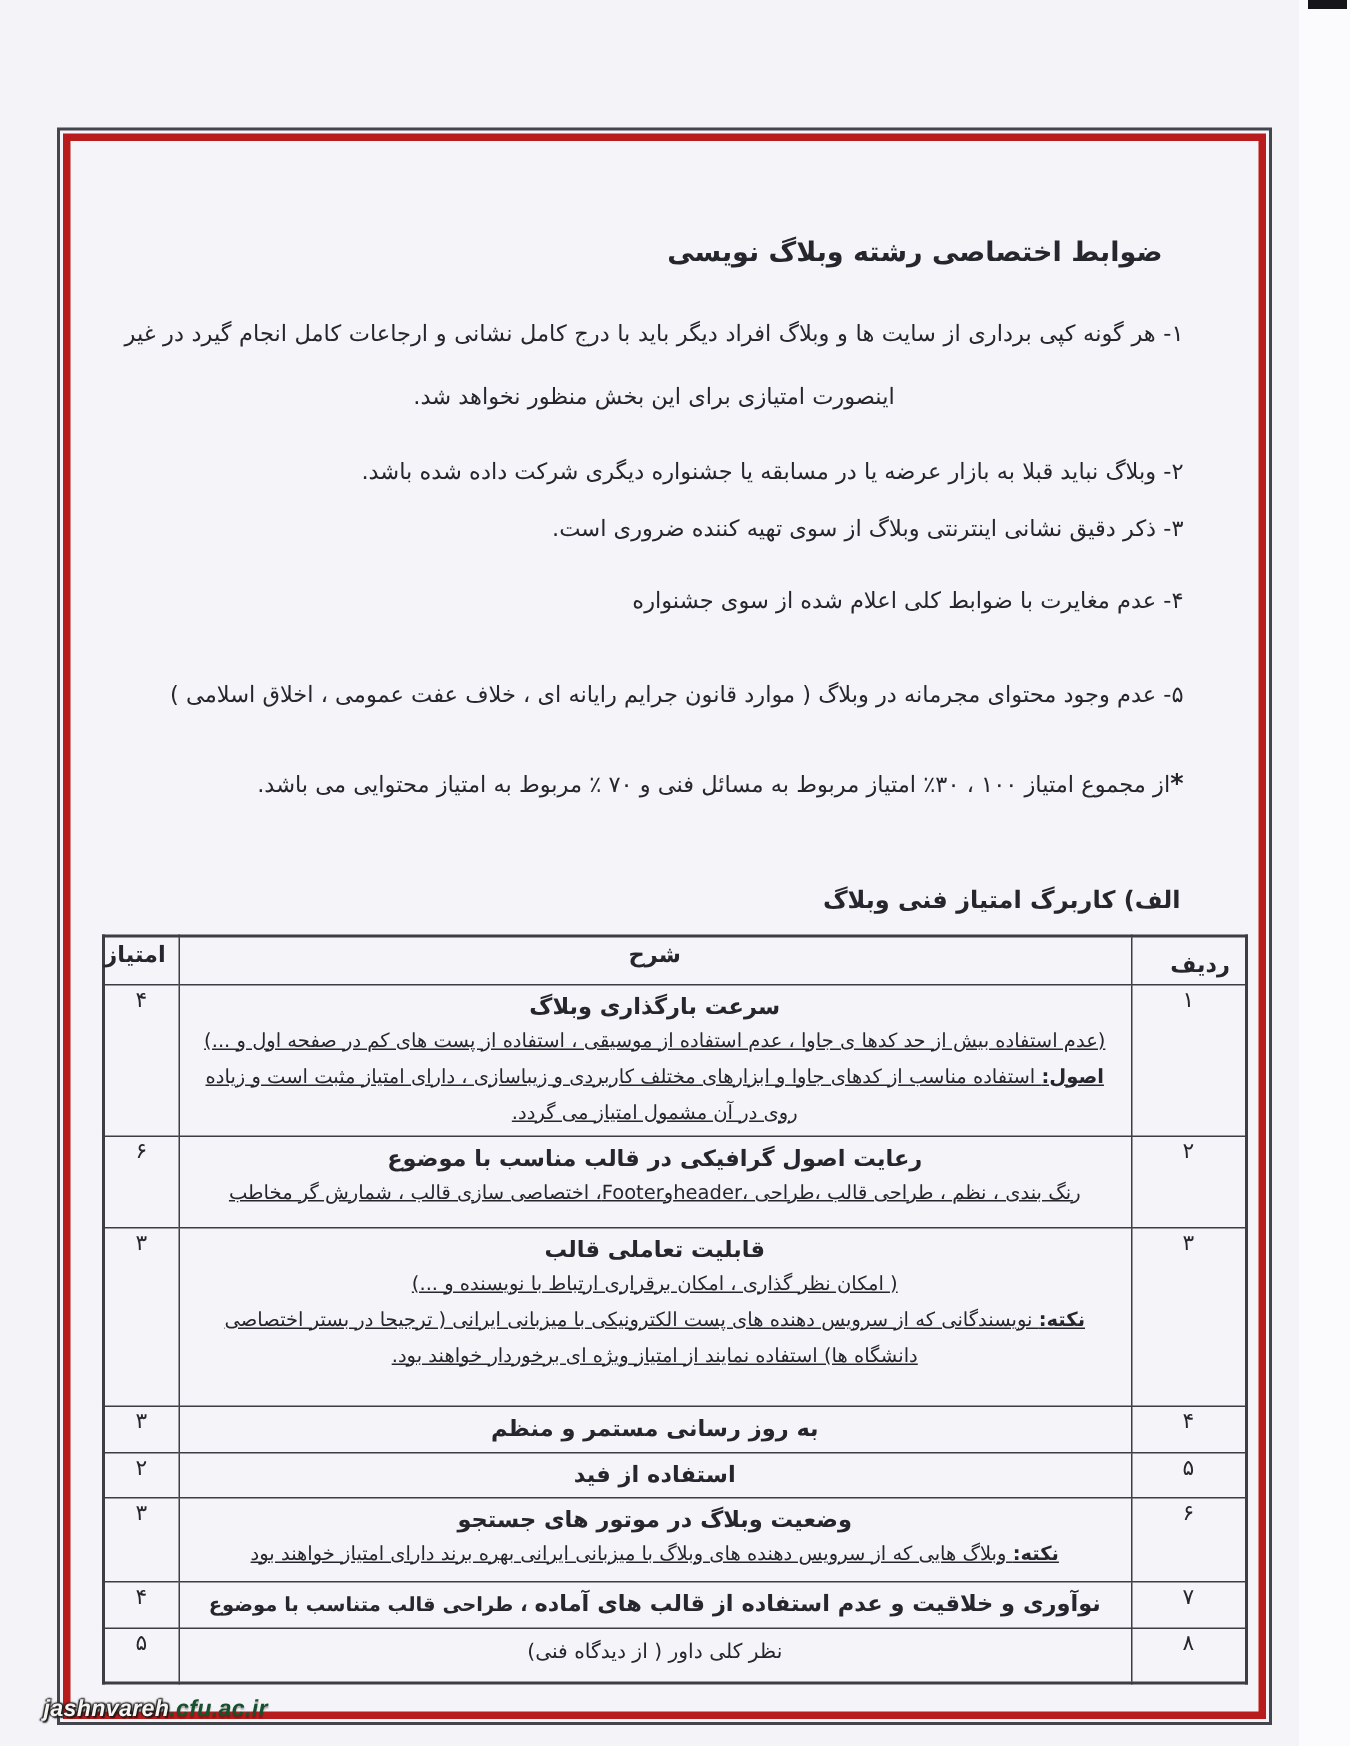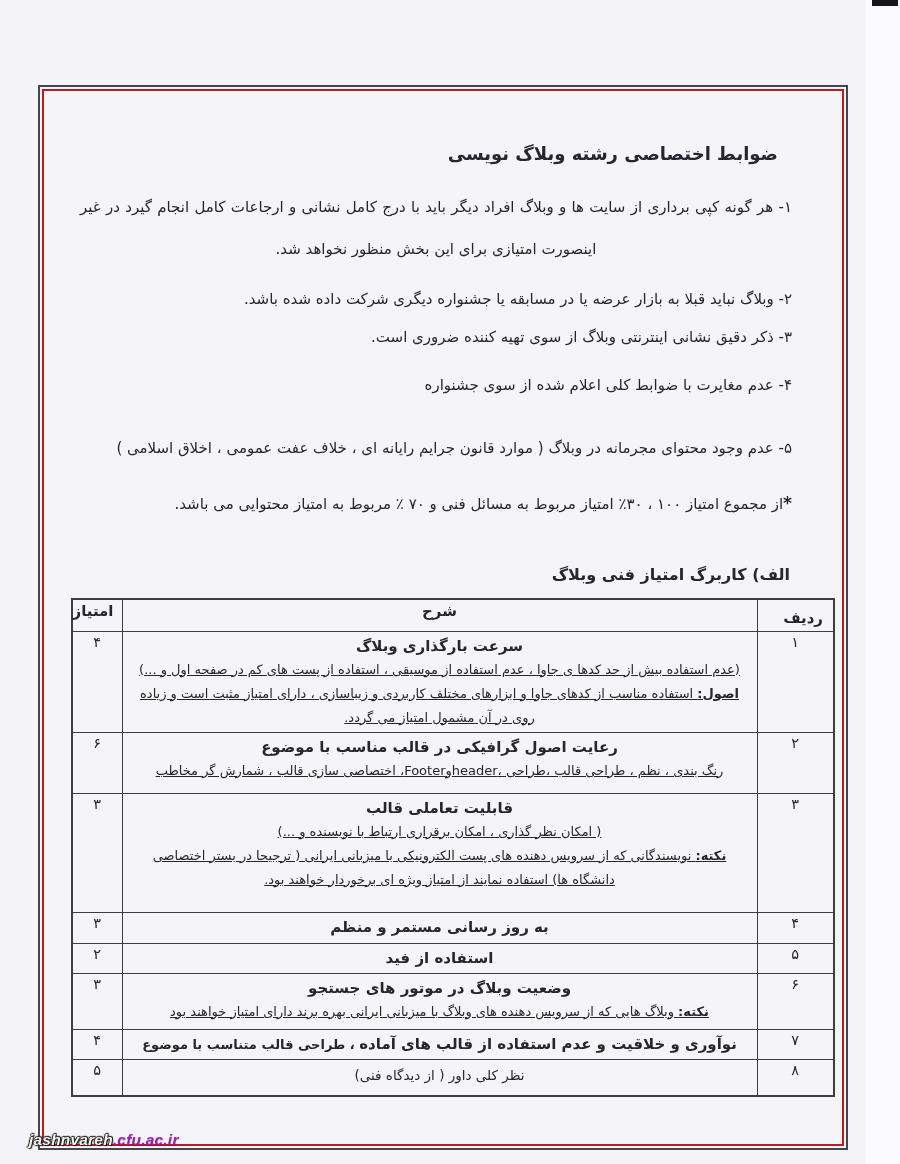--- a/index.html
+++ b/index.html
@@ -20,24 +20,24 @@
   .corner-mark{
     position:absolute;top:0;right:2px;width:26px;height:6px;background:#15151a;
   }
   .frame{
     position:absolute;left:38px;top:85px;width:806px;height:1061px;
     border:2px solid #45454d;
     background:#f5f4f9;
   }
   .frame-inner{
     position:absolute;top:2px;left:2px;right:2px;bottom:2px;
-    border:2px solid #b91c1c;
+    border:5px solid #b91c1c;
     box-sizing:border-box;
     direction:rtl;
-    padding:0 50px 0 36px;
+    padding:12px 50px 0 36px;
   }
   .doc-title{
     margin:52px 14px 0 0;
     text-align:right;
     font-size:18px;font-weight:bold;
     letter-spacing:0;
   }
   .intro{
     margin:22px 0 0 0;
     font-size:15px;
@@ -50,21 +50,21 @@
     font-size:15px;
     line-height:22px;
     text-align:right;
   }
   .point.p2{margin-top:18px;}
   .point.p4{margin-top:26px;}
   .point.p5{margin-top:41px;}
   .note-line{
     margin-top:35px;
     font-size:15px;
-    line-height:18px;
+    line-height:29px;
   }
   .note-star{font-weight:bold;font-size:17px;}
   .section-heading{
     margin:52px 2px 0 0;
     font-size:16px;font-weight:bold;
     text-align:right;
   }
   table.score-table{
     border-collapse:collapse;
     table-layout:fixed;
@@ -106,21 +106,21 @@
     letter-spacing:.2px;
     white-space:nowrap;
     z-index:5;
   }
   .wm-white{
     color:#f7f5f2;
     text-shadow:-1px 0 1px #181818, 1px 1px 1px #181818, 0 -1px 1px #333, 1px -1px 1px #222;
     margin-left:24px;
   }
   .wm-red{
-    color:#a21caf;
+    color:#14532d;
     text-shadow:0 1px 1px rgba(40,0,0,.35);
     margin-top:48px;
   }
 </style>
 </head>
 <body>
 
 <div class="page">
   <div class="right-strip"></div>
   <div class="corner-mark"></div>

